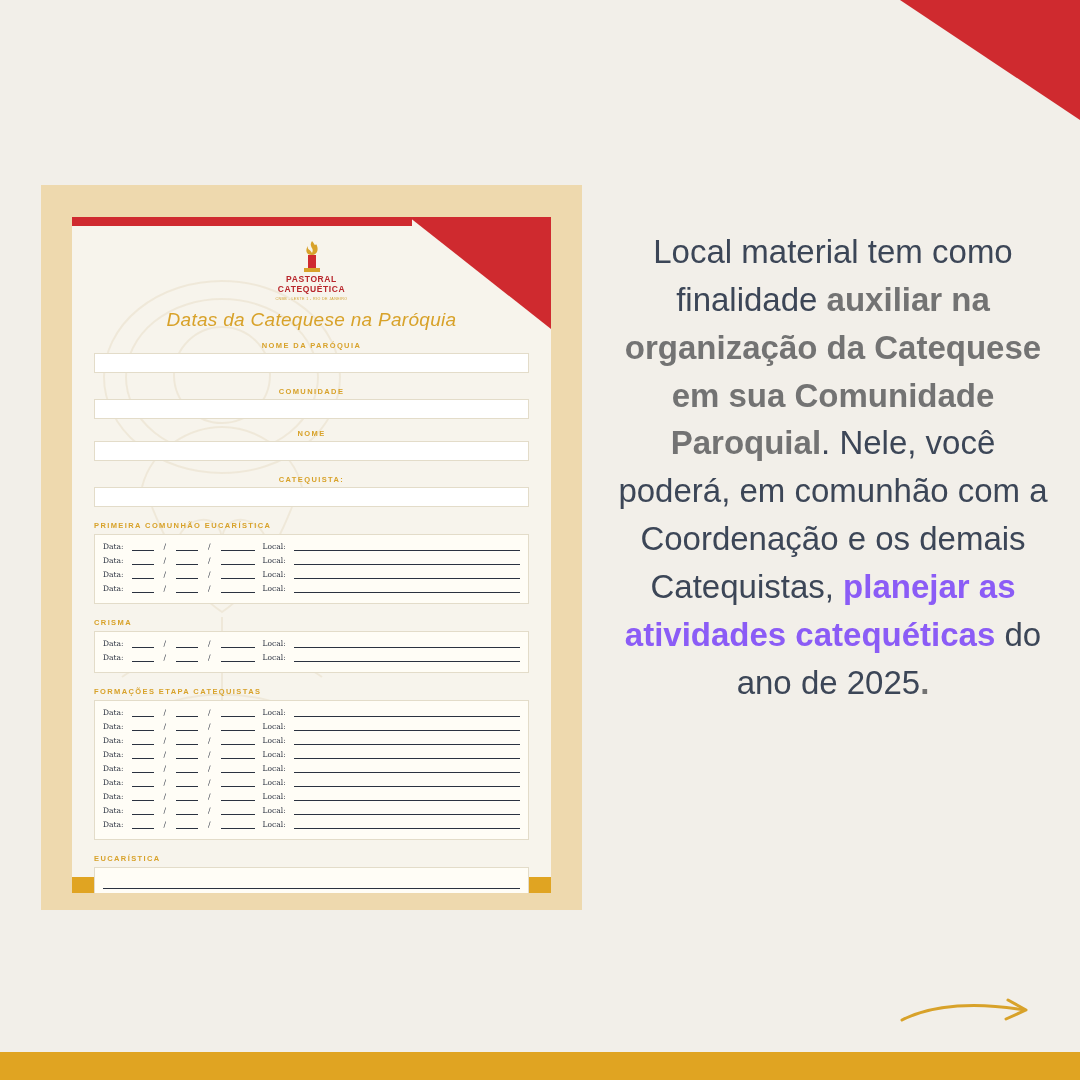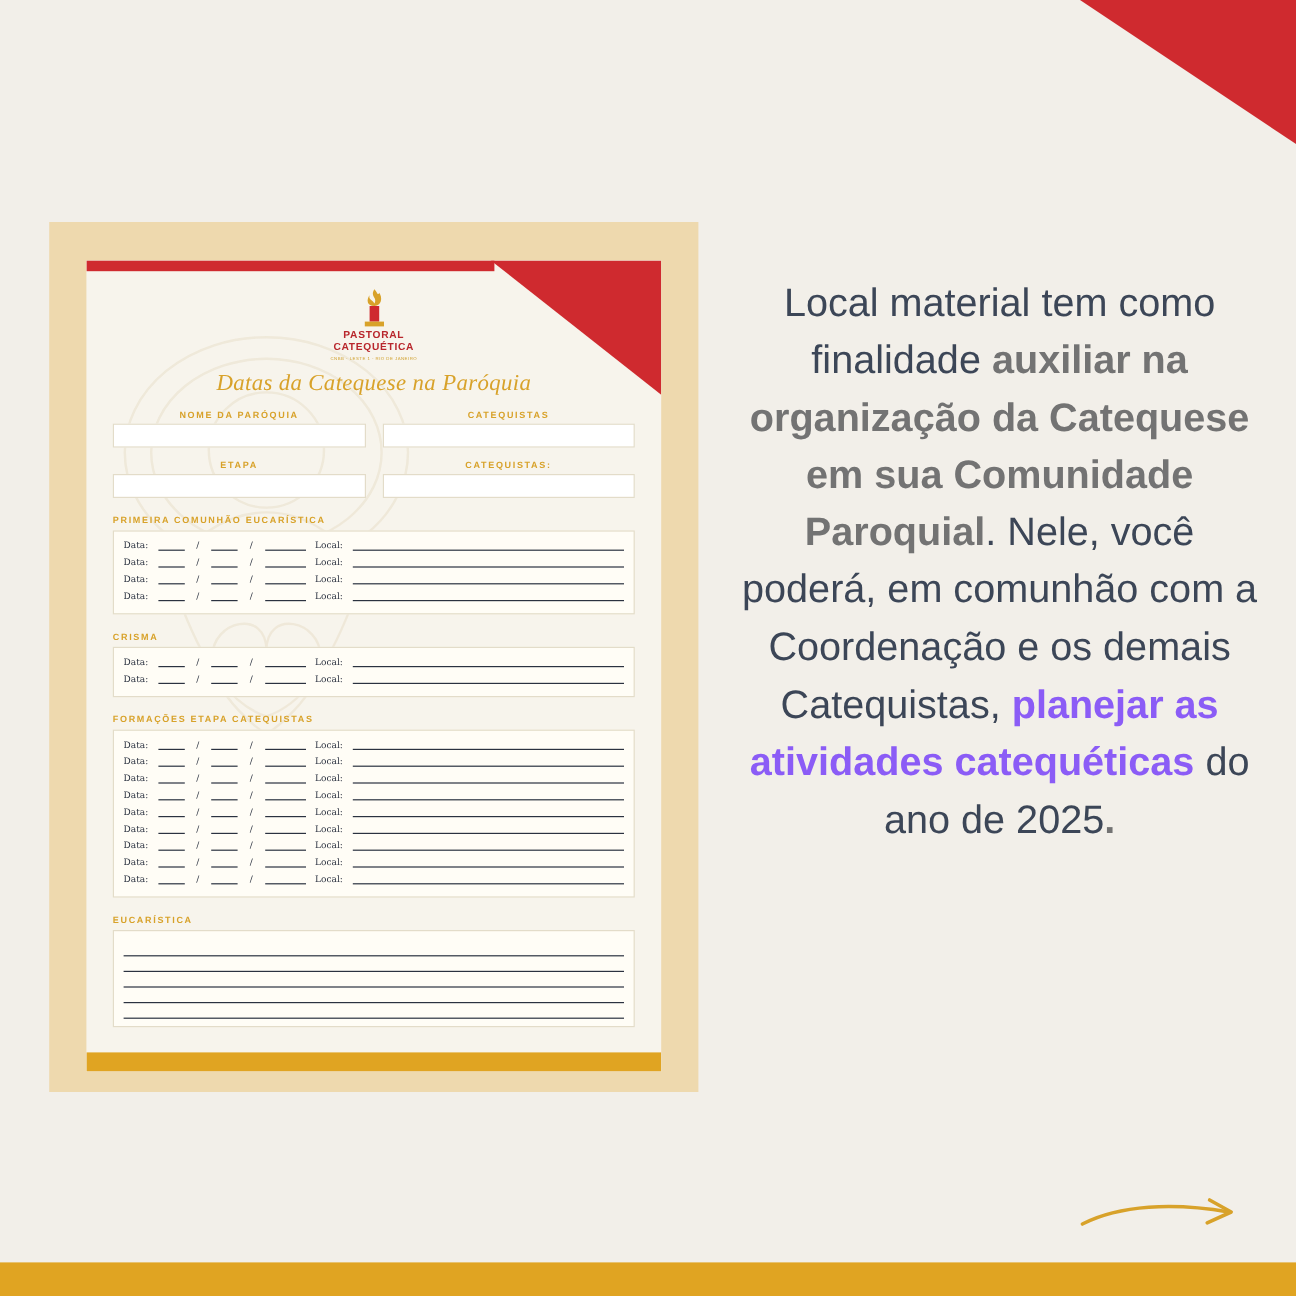--- a/index.html
+++ b/index.html
@@ -87,28 +87,28 @@
   .logo-sub {
     color: #d0a02c;
     font-size: 3.6px;
     letter-spacing: .4px;
     margin-top: 2px;
   }
 
   .doc-title {
     text-align: center;
     color: #d8a22a;
-    font-family: Liberation Serif, serif;
+    font-family: Liberation Sans, sans-serif;
     font-style: italic;
     font-size: 19px;
     margin-top: 8px;
     letter-spacing: .3px;
   }
 
-  .field-row { display: flex; gap: 14px; margin-top: 10px; }
+  .field-row { display: flex; gap: 14px; margin-top: 10px; flex-direction: column; }
   .field { flex: 1; }
   .field-label {
     text-align: center;
     color: #d8a22a;
     font-size: 7.5px;
     letter-spacing: 1.4px;
     font-weight: bold;
     margin-bottom: 3px;
   }
   .field-box {
@@ -214,32 +214,32 @@
       </div>
 
       <div class="doc-title">Datas da Catequese na Paróquia</div>
 
       <div class="field-row">
         <div class="field">
           <div class="field-label">NOME DA PARÓQUIA</div>
           <div class="field-box"></div>
         </div>
         <div class="field">
-          <div class="field-label">CATEQUISTAS</div>
+          <div class="field-label">COMUNIDADE</div>
           <div class="field-box"></div>
         </div>
       </div>
 
       <div class="field-row">
         <div class="field">
-          <div class="field-label">ETAPA</div>
+          <div class="field-label">NOME</div>
           <div class="field-box"></div>
         </div>
         <div class="field">
-          <div class="field-label">CATEQUISTAS:</div>
+          <div class="field-label">CATEQUISTA:</div>
           <div class="field-box"></div>
         </div>
       </div>
 
       <div class="section-title">PRIMEIRA COMUNHÃO EUCARÍSTICA</div>
       <div class="section-box">
         <div class="entry">
             <span class="lbl">Data:</span>
             <span class="dline d1"></span>
             <span class="slash">/</span>

